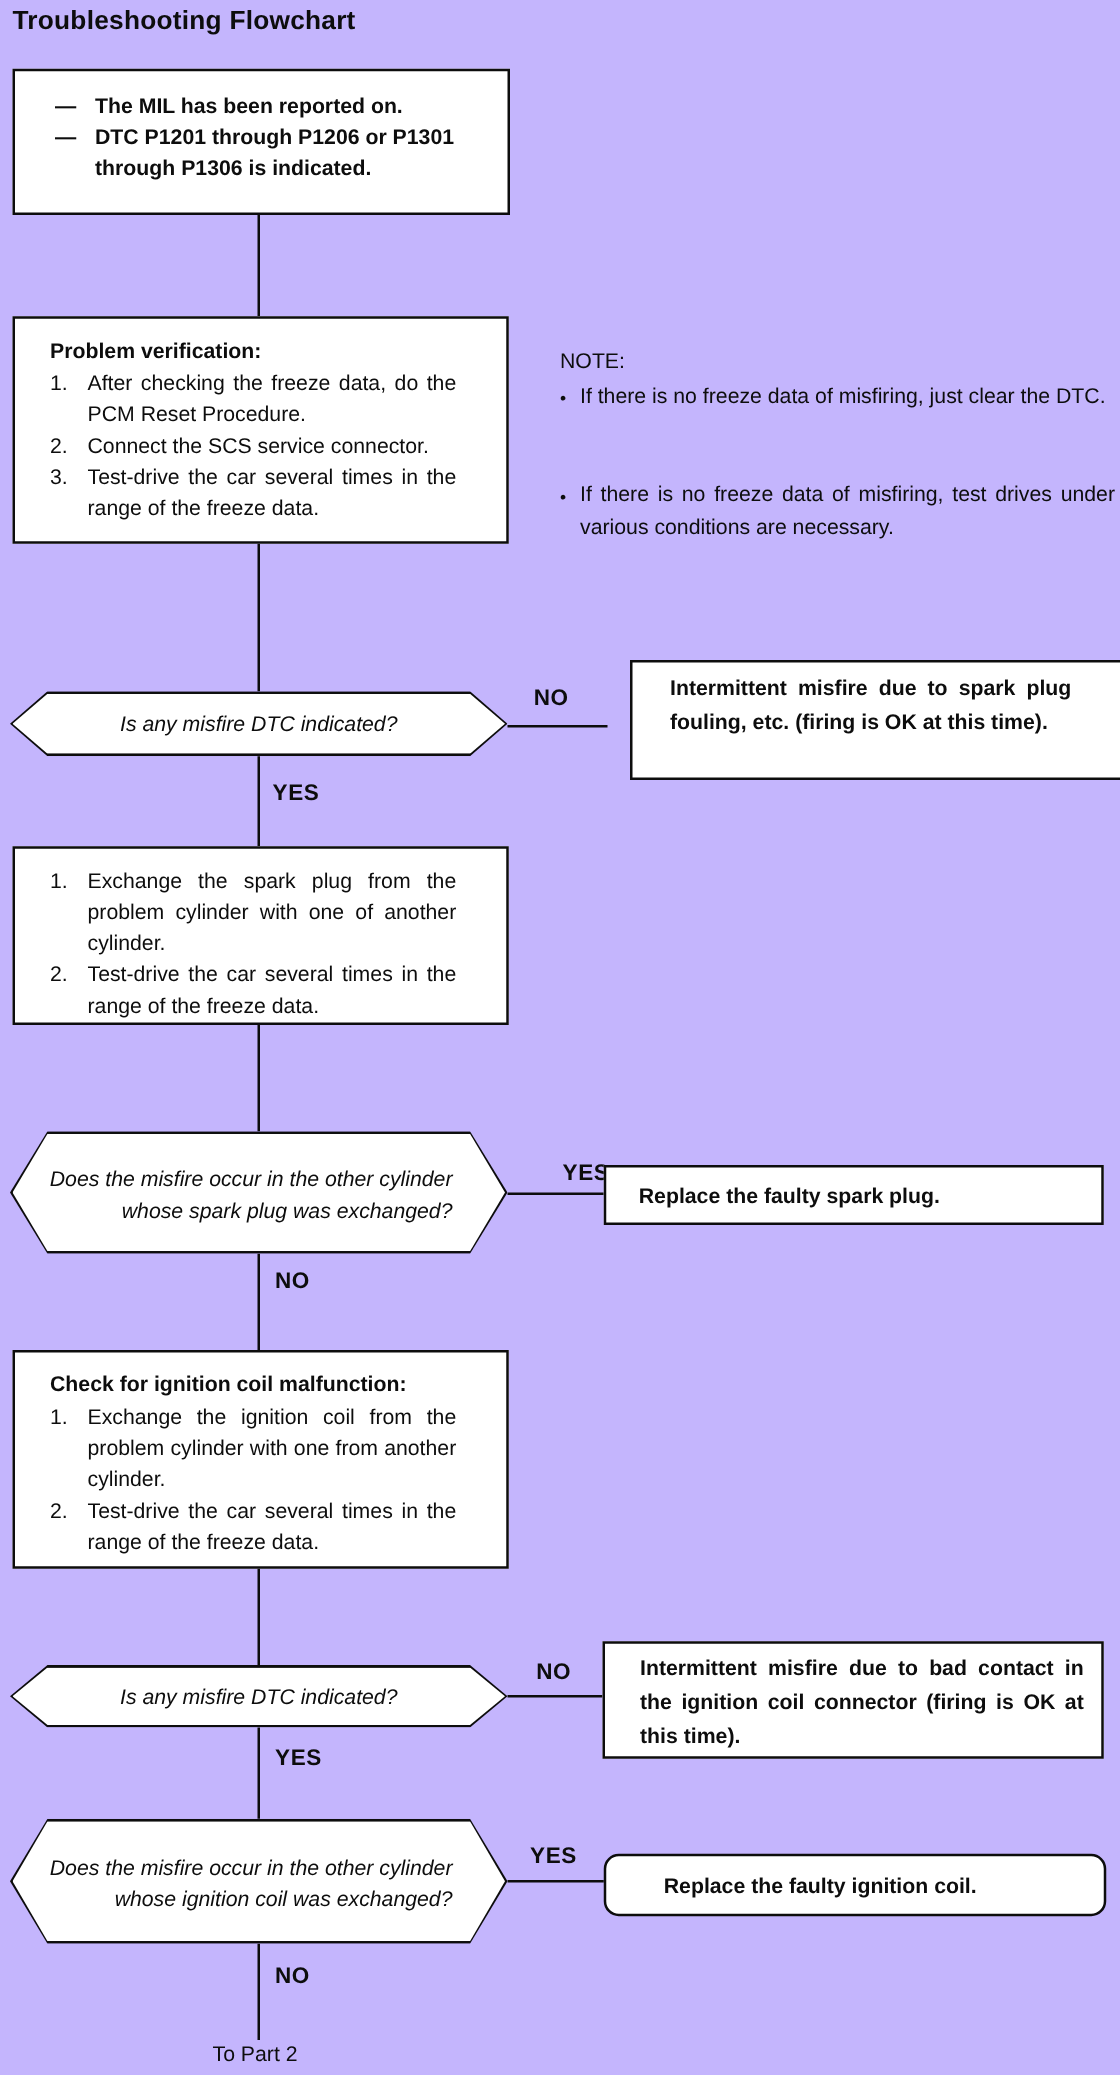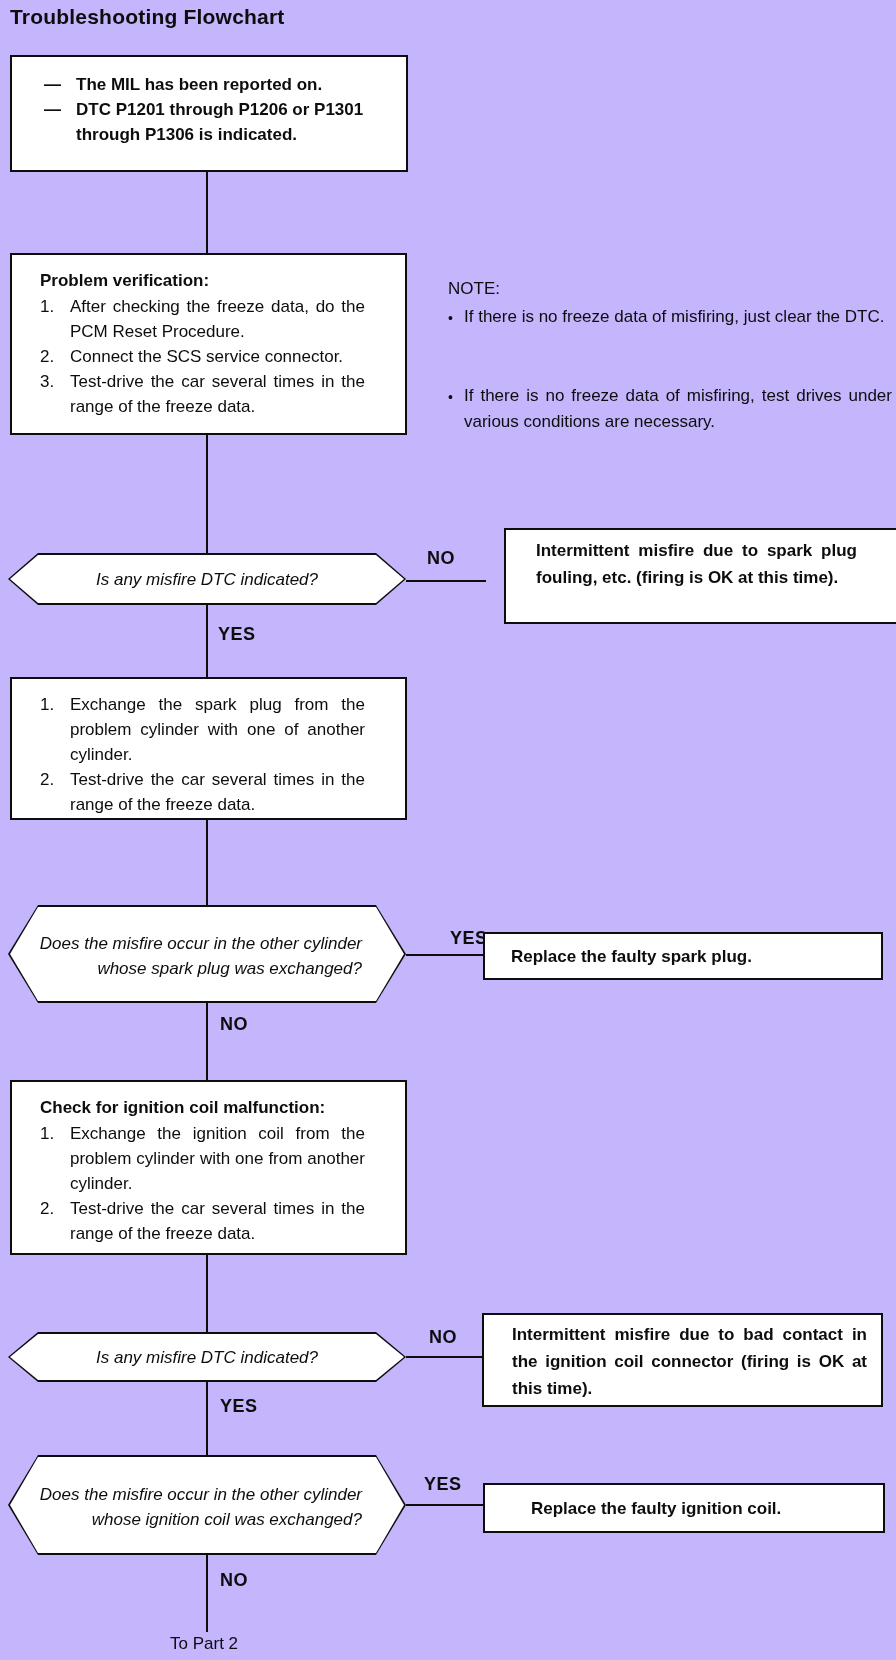--- a/index.html
+++ b/index.html
@@ -167,20 +167,20 @@
   <div class="lbl" style="left:220px;top:1396px;">YES</div>
   <div class="vline" style="left:206px;top:1382px;height:73px;"></div>
 
   <div class="hex" style="left:8px;top:1455px;width:398px;height:100px;">
     <div class="hex-inner"></div>
     <div class="hex-text left">Does the misfire occur in the other cylinder whose ignition coil was exchanged?</div>
   </div>
   <div class="lbl" style="left:424px;top:1474px;">YES</div>
   <div class="hline" style="left:406px;top:1504px;width:77px;"></div>
 
-  <div class="result single" style="left:483px;top:1483px;width:402px;height:50px;padding:0 10px 0 46px;">Replace the faulty ignition coil.</div>
+  <div class="result single" style="left:483px;top:1483px;width:402px;height:50px;padding:0 10px 0 46px;border-radius:12px;">Replace the faulty ignition coil.</div>
 
   <div class="lbl" style="left:220px;top:1570px;">NO</div>
   <div class="vline" style="left:206px;top:1555px;height:77px;"></div>
 
   <div class="footer" style="left:170px;top:1634px;">To Part 2</div>
 
 </div>
 
 </body></html>

